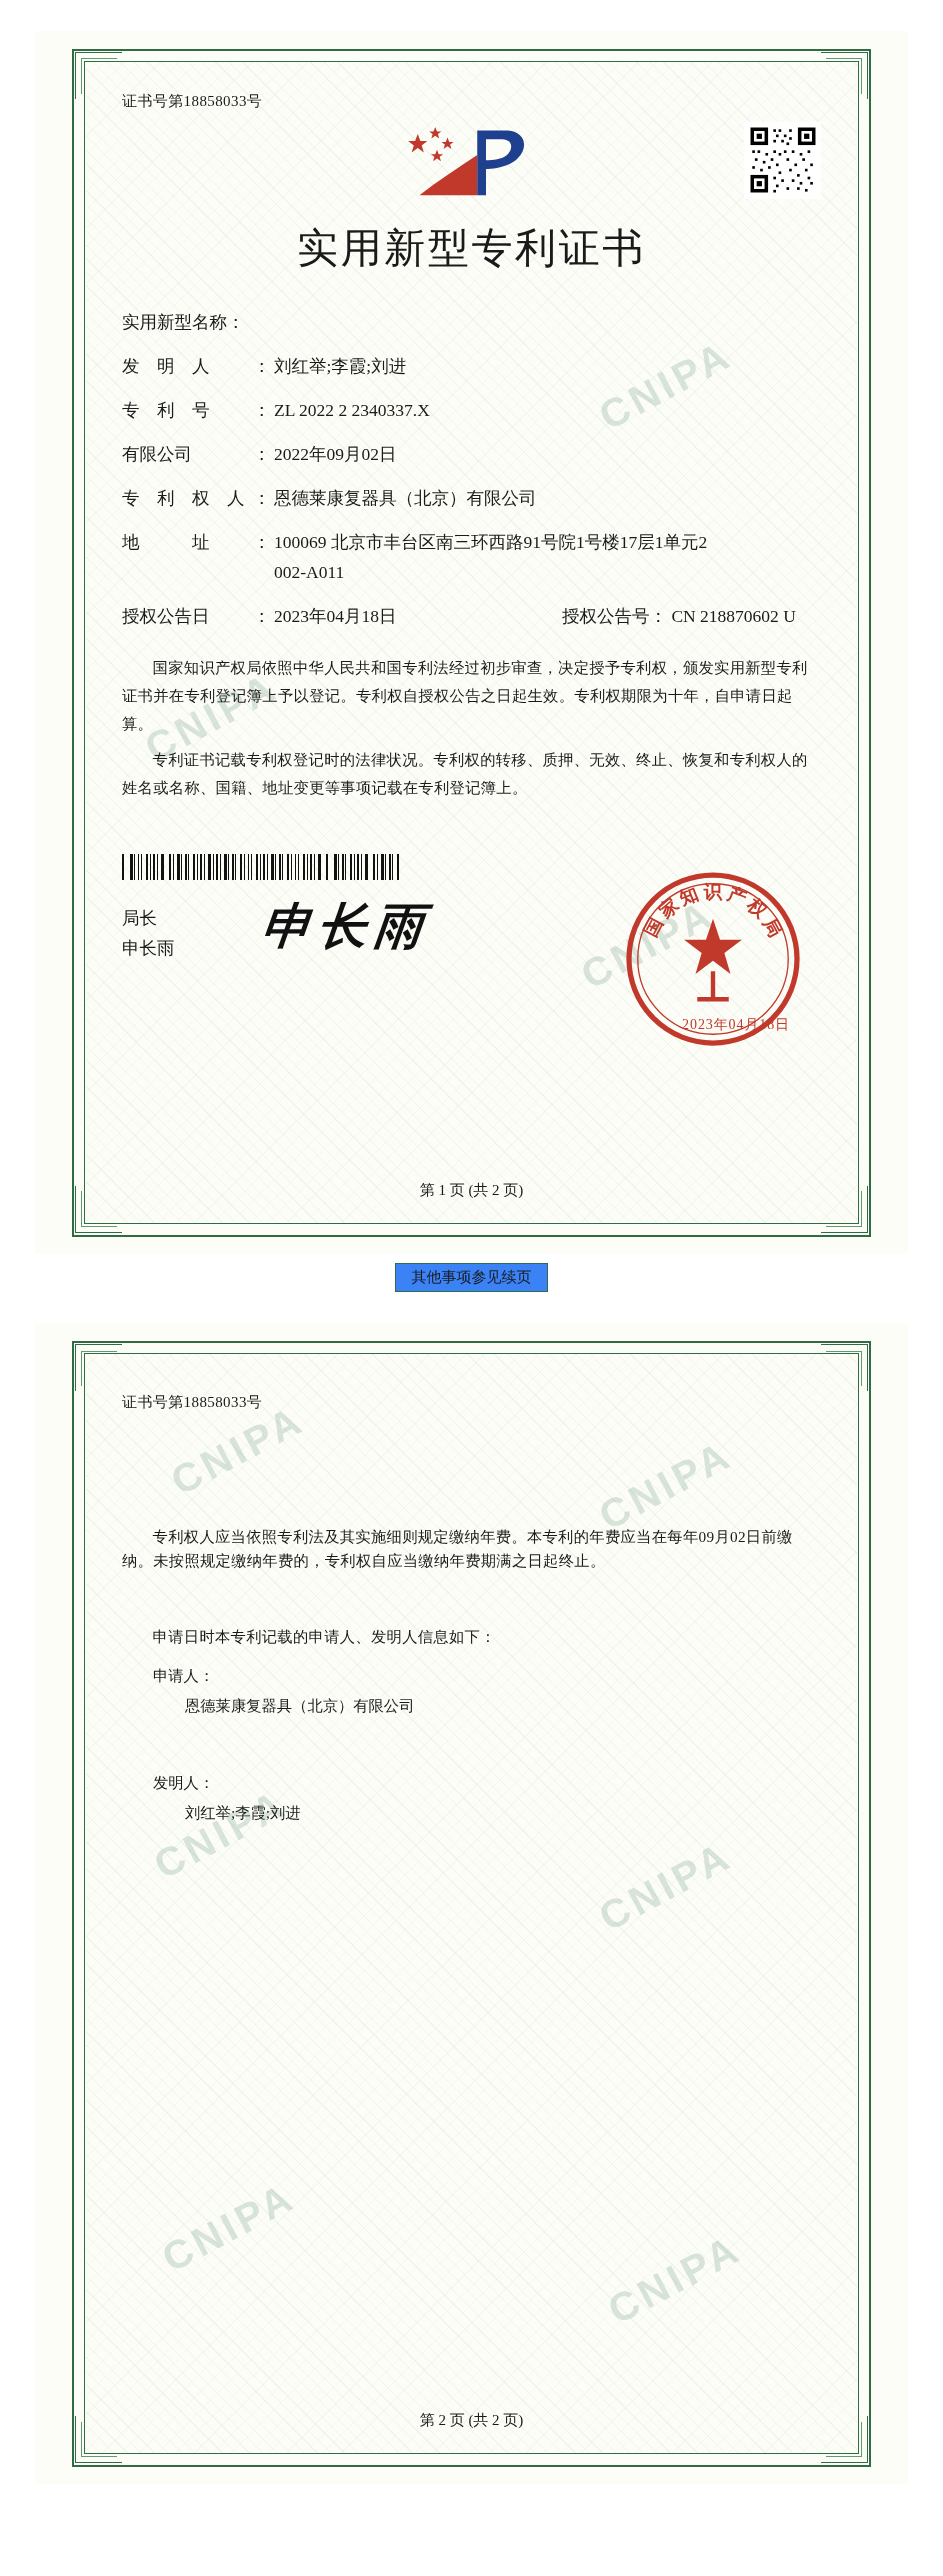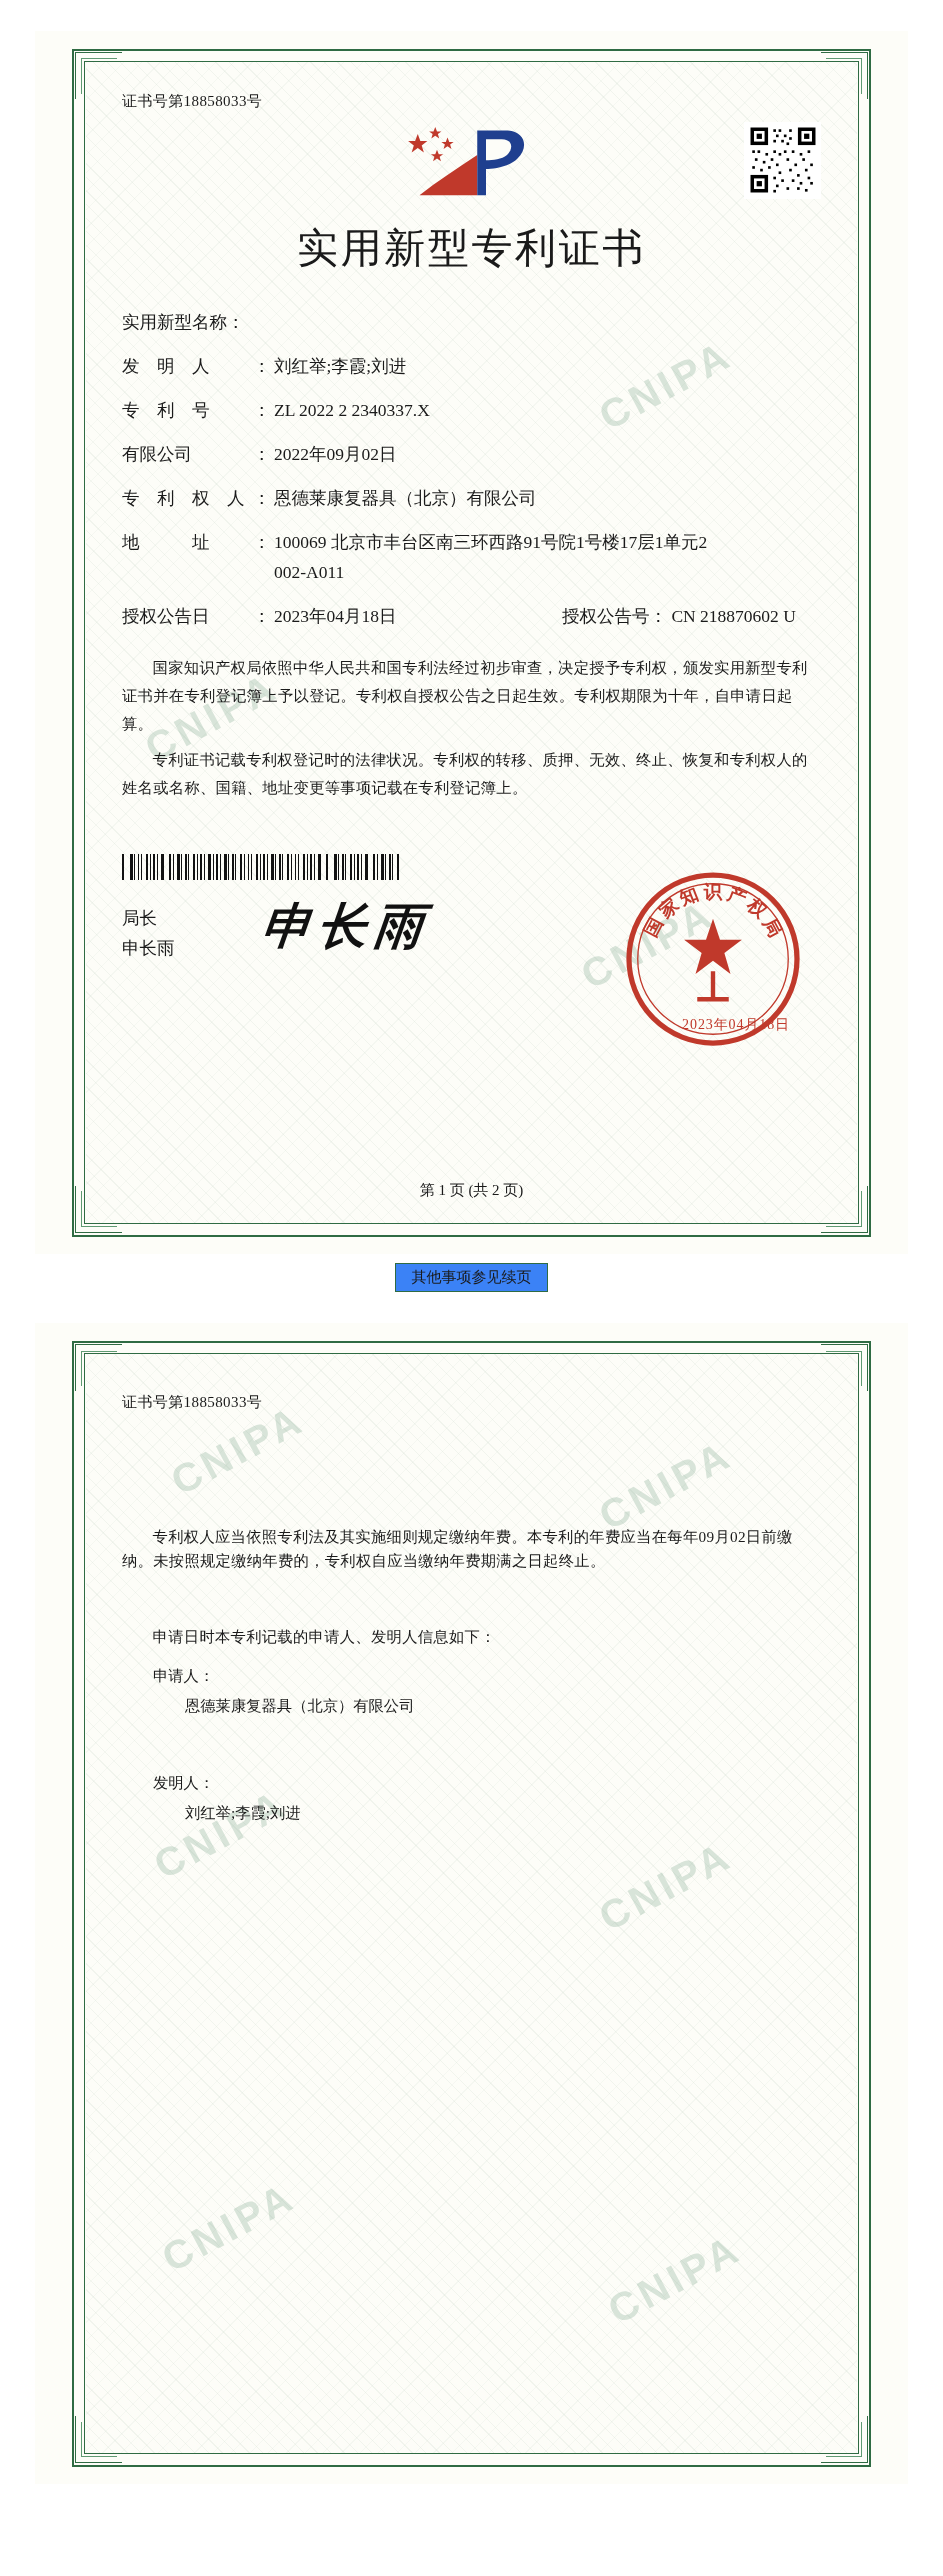--- a/index.html
+++ b/index.html
@@ -473,16 +473,17 @@
       <div class="p2-block">
         <p class="p2-para" style="margin:0 0 12.2px 0;font-family:Liberation Serif, serif;">申请日时本专利记载的申请人、发明人信息如下：</p>
         <div class="p2-line indent1">申请人：</div>
         <div class="p2-line indent2">恩德莱康复器具（北京）有限公司</div>
         <div class="p2-gap"></div>
         <div class="p2-line indent1">发明人：</div>
         <div class="p2-line indent2">刘红举;李霞;刘进</div>
       </div>
     </div>
 
+    <div class="page-num">第 2 页 (共 2 页)</div>
   </div>
 
 </div>
 
 
 </body></html>

